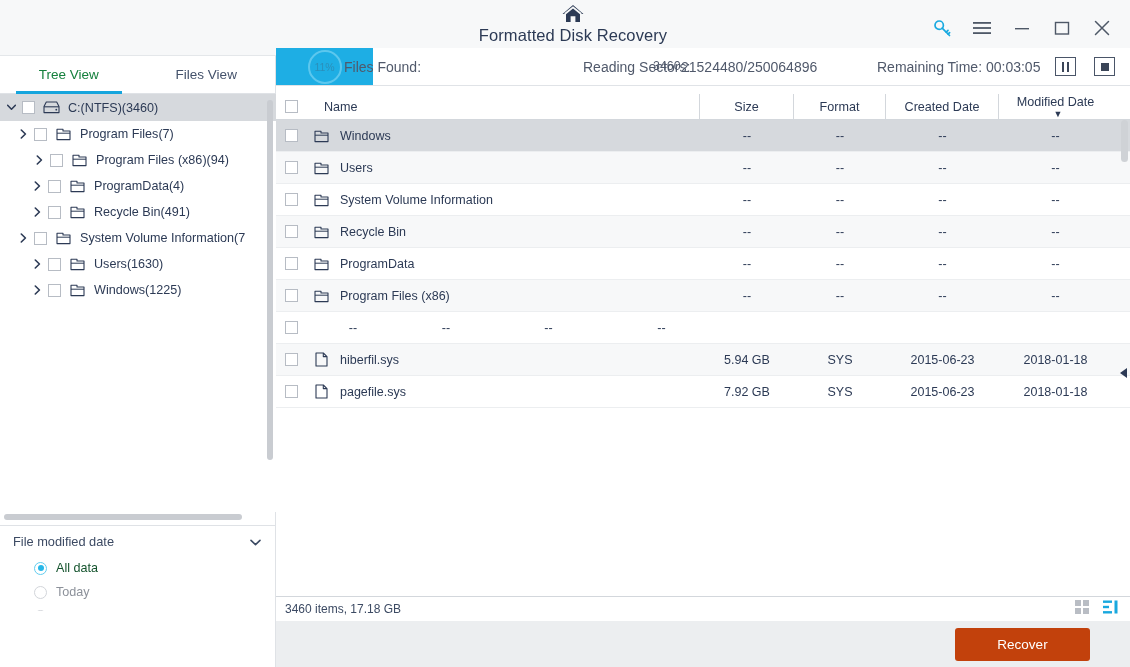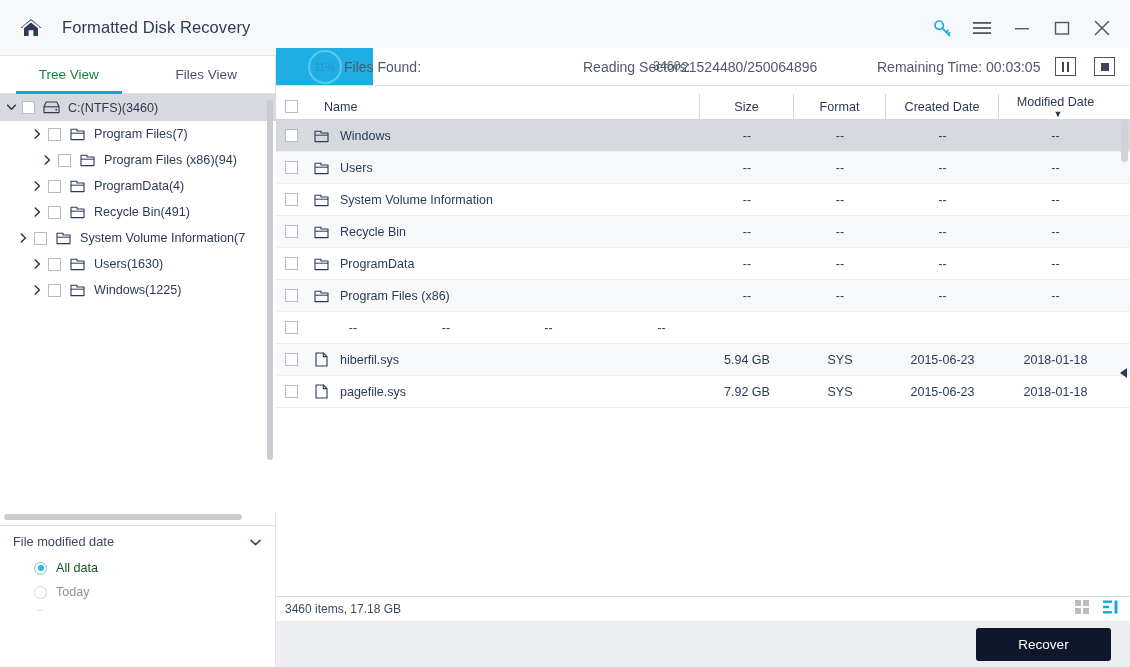--- a/index.html
+++ b/index.html
@@ -15,21 +15,21 @@
     position: relative;
     width: 1130px; height: 667px;
     background: #ffffff;
   }
 
   
   .titlebar {
     position: absolute; left: 0; top: 0; width: 1130px; height: 56px;
     background: #f7f8f9;
     border-bottom: 1px solid #e4e7ea;
-    display: flex; align-items: center;
+    display: flex; align-items: center; flex-direction: column;
   }
   .home-icon {
     margin-left: 16px; width: 30px; height: 26px;
     display: flex; align-items: center; justify-content: center;
   }
   .app-title {
     margin-left: 16px;
     font-size: 16.5px;
     color: #2c3a55;
     letter-spacing: .1px;
@@ -257,25 +257,25 @@
 
   
   .bottombar {
     position: absolute; left: 276px; top: 621px;
     width: 854px; height: 46px;
     background: #eceef0;
     display: flex; align-items: center; justify-content: flex-end;
   }
   .recover-btn {
     width: 135px; height: 33px;
-    background: #0f172a; color: #ffffff;
+    background: #c2410c; color: #ffffff;
     border: none; border-radius: 3px;
     font-family: "Liberation Sans", sans-serif;
     font-size: 13.5px;
-    margin-right: 19px;
+    margin-right: 40px;
     cursor: default;
   }
   .left-bottom-fill {
     position: absolute; left: 0; top: 611px; width: 276px; height: 56px;
     background: #ffffff; border-right: 1px solid #dfe2e6;
   }
 </style>
 </head>
 <body>
 
@@ -343,37 +343,37 @@
         <span class="ticon">
           <svg width="17" height="13" viewBox="0 0 17 13">
             <path d="M1 5.5 L3.3 1 L13.7 1 L16 5.5 L16 11.6 L1 11.6 Z" fill="none" stroke="#2c3a55" stroke-width="1.1" stroke-linejoin="round"></path>
             <path d="M1 5.8 L16 5.8" stroke="#2c3a55" stroke-width="1.1"></path>
             <circle cx="13.3" cy="8.7" r="0.9" fill="#2c3a55"></circle>
           </svg>
         </span>
         <span class="tlabel">C:(NTFS)(3460)</span>
       </div>
 
-      <div class="tree-row" style="padding-left:26px">
+      <div class="tree-row" style="padding-left:12px">
         <span class="tw">
           <svg width="7" height="10" viewBox="0 0 7 10">
               <path d="M1.3 1 L5.4 5 L1.3 9" fill="none" stroke="#2c3a55" stroke-width="1.6" stroke-linecap="round" stroke-linejoin="round"></path>
             </svg>
         </span>
         <span class="chk"></span>
         <span class="ticon">
           <svg width="15" height="14" viewBox="0 0 15 14">
             <path d="M1 2.2 L7 2.2 L7 4 L14 4 L14 12.6 L1 12.6 Z" fill="none" stroke="#2c3a55" stroke-width="1.1" stroke-linejoin="round"></path>
             <path d="M1 6.2 L14 6.2" stroke="#2c3a55" stroke-width="1"></path>
           </svg>
         </span>
         <span class="tlabel">Program Files(7)</span>
       </div>
 
-      <div class="tree-row" style="padding-left:36px">
+      <div class="tree-row" style="padding-left:28px">
         <span class="tw">
           <svg width="7" height="10" viewBox="0 0 7 10">
               <path d="M1.3 1 L5.4 5 L1.3 9" fill="none" stroke="#2c3a55" stroke-width="1.6" stroke-linecap="round" stroke-linejoin="round"></path>
             </svg>
         </span>
         <span class="chk"></span>
         <span class="ticon">
           <svg width="15" height="14" viewBox="0 0 15 14">
             <path d="M1 2.2 L7 2.2 L7 4 L14 4 L14 12.6 L1 12.6 Z" fill="none" stroke="#2c3a55" stroke-width="1.1" stroke-linejoin="round"></path>
             <path d="M1 6.2 L14 6.2" stroke="#2c3a55" stroke-width="1"></path>

